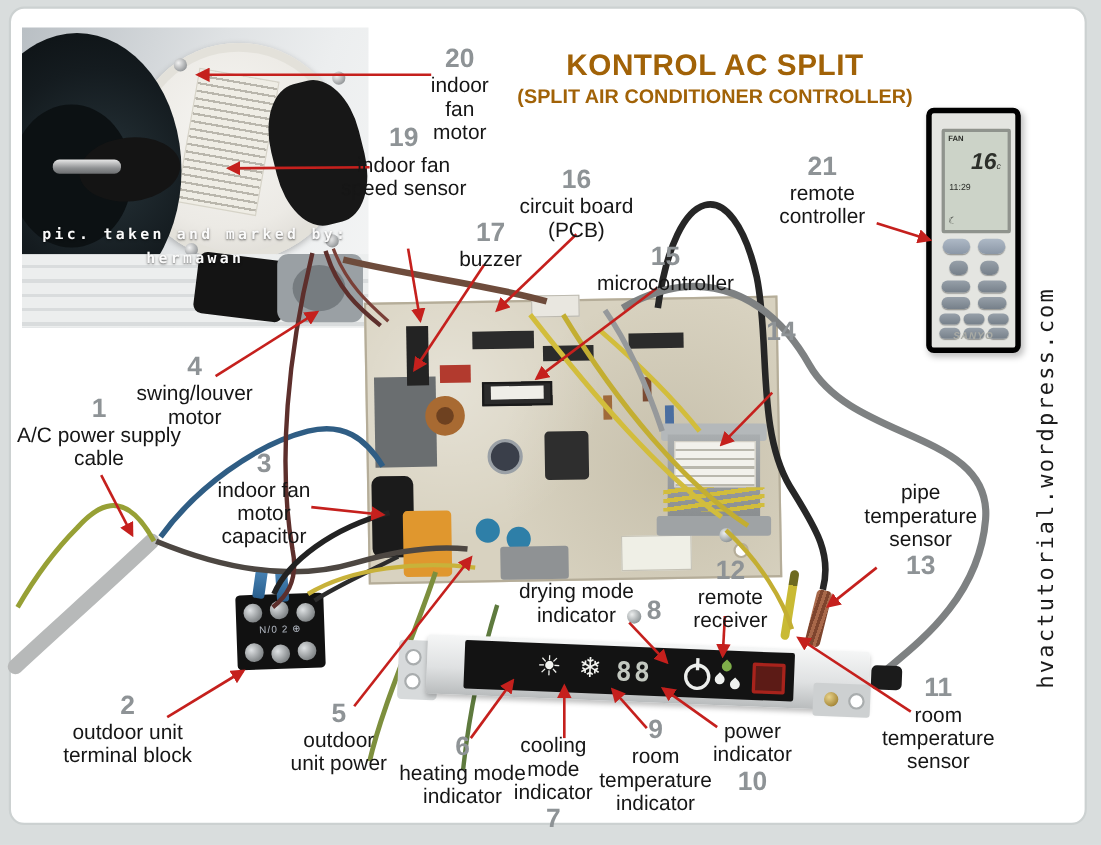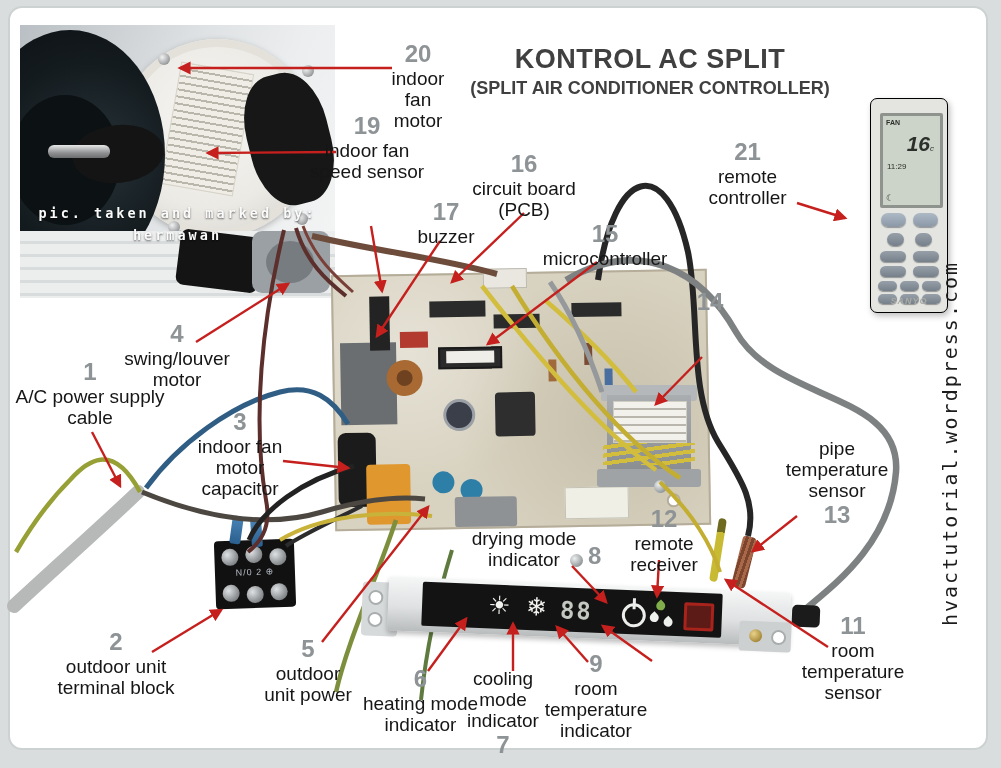--- a/index.html
+++ b/index.html
@@ -3,21 +3,21 @@
 <meta charset="utf-8">
 <style>
   html,body{margin:0;padding:0;background:#d9dddd;}
   .stage{position:relative;width:1001px;height:768px;overflow:hidden;
          font-family:"Liberation Sans",sans-serif;}
   .card{position:absolute;left:8px;top:6px;width:976px;height:740px;background:#ffffff;
         border:2px solid #ccd1d1;border-radius:14px;}
   .abs{position:absolute;}
 
   
-  .titleblock{position:absolute;left:460px;top:44px;width:380px;text-align:center;color:#404040;}
+  .titleblock{position:absolute;left:460px;top:44px;width:380px;text-align:center;color:#a16207;}
   .title{font-size:27px;font-weight:bold;letter-spacing:.5px;}
   .subtitle{font-size:18px;font-weight:bold;margin-top:3px;}
 
   
   .watermark{position:absolute;left:938px;top:228px;height:430px;
     font-family:"DejaVu Sans Mono",monospace;font-size:20px;color:#1c1c1c;letter-spacing:2px;
     writing-mode:vertical-rl;transform:rotate(180deg);text-align:center;}
 
   
   .photo{position:absolute;left:20px;top:25px;width:315px;height:273px;overflow:hidden;
@@ -99,21 +99,21 @@
   
   .pipesensor{position:absolute;left:737px;top:536px;width:14px;height:52px;transform:rotate(14deg);border-radius:4px;
               background:repeating-linear-gradient(95deg,#a8684a 0 3px,#7e452e 3px 6px);}
   .ysensor{position:absolute;left:714px;top:518px;width:8px;height:64px;transform:rotate(9deg);border-radius:4px;
            background:linear-gradient(#6e6a20 0 14px,#c9ba34 14px);}
   .decor-screw{position:absolute;width:13px;height:13px;border-radius:50%;
                background:radial-gradient(circle at 35% 35%,#eceeee,#9aa0a2 65%,#6e7476);}
 
   
   .remote{position:absolute;left:842px;top:98px;width:76px;height:213px;background:#e4e5e1;
-          border:1px solid #000000;border-radius:7px;box-shadow:2px 3px 6px rgba(0,0,0,.25);margin-left:28px;}
+          border:5px solid #000000;border-radius:7px;box-shadow:2px 3px 6px rgba(0,0,0,.25);}
   .lcd{position:absolute;left:9px;top:14px;width:57px;height:89px;background:#ccd3c8;border:3px solid #8f938d;border-radius:2px;}
   .lcd-fan{position:absolute;left:3px;top:3px;font-size:7px;font-weight:bold;color:#2c2f2a;}
   .lcd-temp{position:absolute;right:6px;top:16px;font-size:21px;color:#2c2f2a;font-style:italic;font-weight:bold;}
   .lcd-unit{font-size:8px;font-weight:normal;}
   .lcd-time{position:absolute;left:4px;top:46px;font-size:8px;color:#2c2f2a;}
   .lcd-moon{position:absolute;left:3px;bottom:2px;font-size:9px;color:#2c2f2a;font-family:"DejaVu Sans",sans-serif;}
   .rbtn{position:absolute;border-radius:8px;background:linear-gradient(#aeb9c6,#8b97a6);box-shadow:0 1px 1px rgba(0,0,0,.35);}
   .rbtn.dark{background:linear-gradient(#97a0a9,#76808a);}
   .rbrand{position:absolute;left:0;bottom:6px;width:100%;text-align:center;font-size:9px;font-weight:bold;
           font-style:italic;color:#a9aba5;letter-spacing:1px;}
@@ -339,20 +339,24 @@
     <span class="num">7</span>
   </div>
   <div class="lbl l8row" style="left:468px;top:528px">
     <div style="width:112px">drying mode indicator</div>
     <span class="num">8</span>
   </div>
   <div class="lbl" style="left:542px;top:650px;width:108px">
     <span class="num">9</span>
     <div>room temperature indicator</div>
   </div>
+  <div class="lbl" style="left:638px;top:655px;width:92px">
+    <div>power indicator</div>
+    <span class="num">10</span>
+  </div>
   <div class="lbl" style="left:798px;top:612px;width:110px">
     <span class="num">11</span>
     <div>room temperature sensor</div>
   </div>
   <div class="lbl" style="left:620px;top:505px;width:88px">
     <span class="num">12</span>
     <div>remote receiver</div>
   </div>
   <div class="lbl" style="left:785px;top:438px;width:104px">
     <div>pipe temperature sensor</div>

